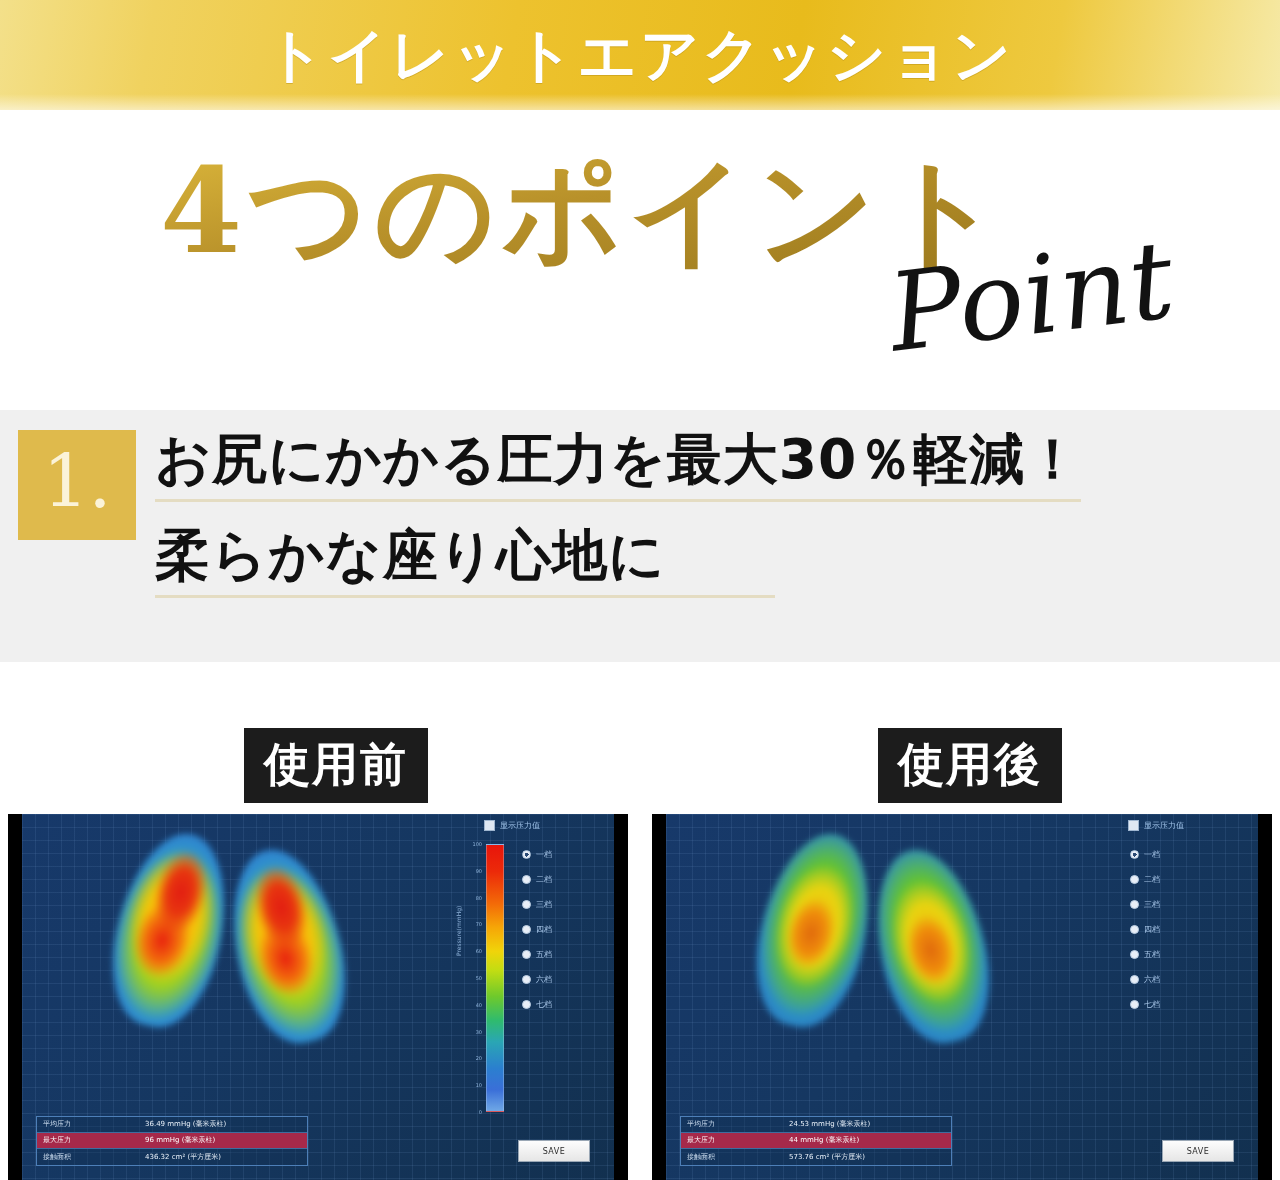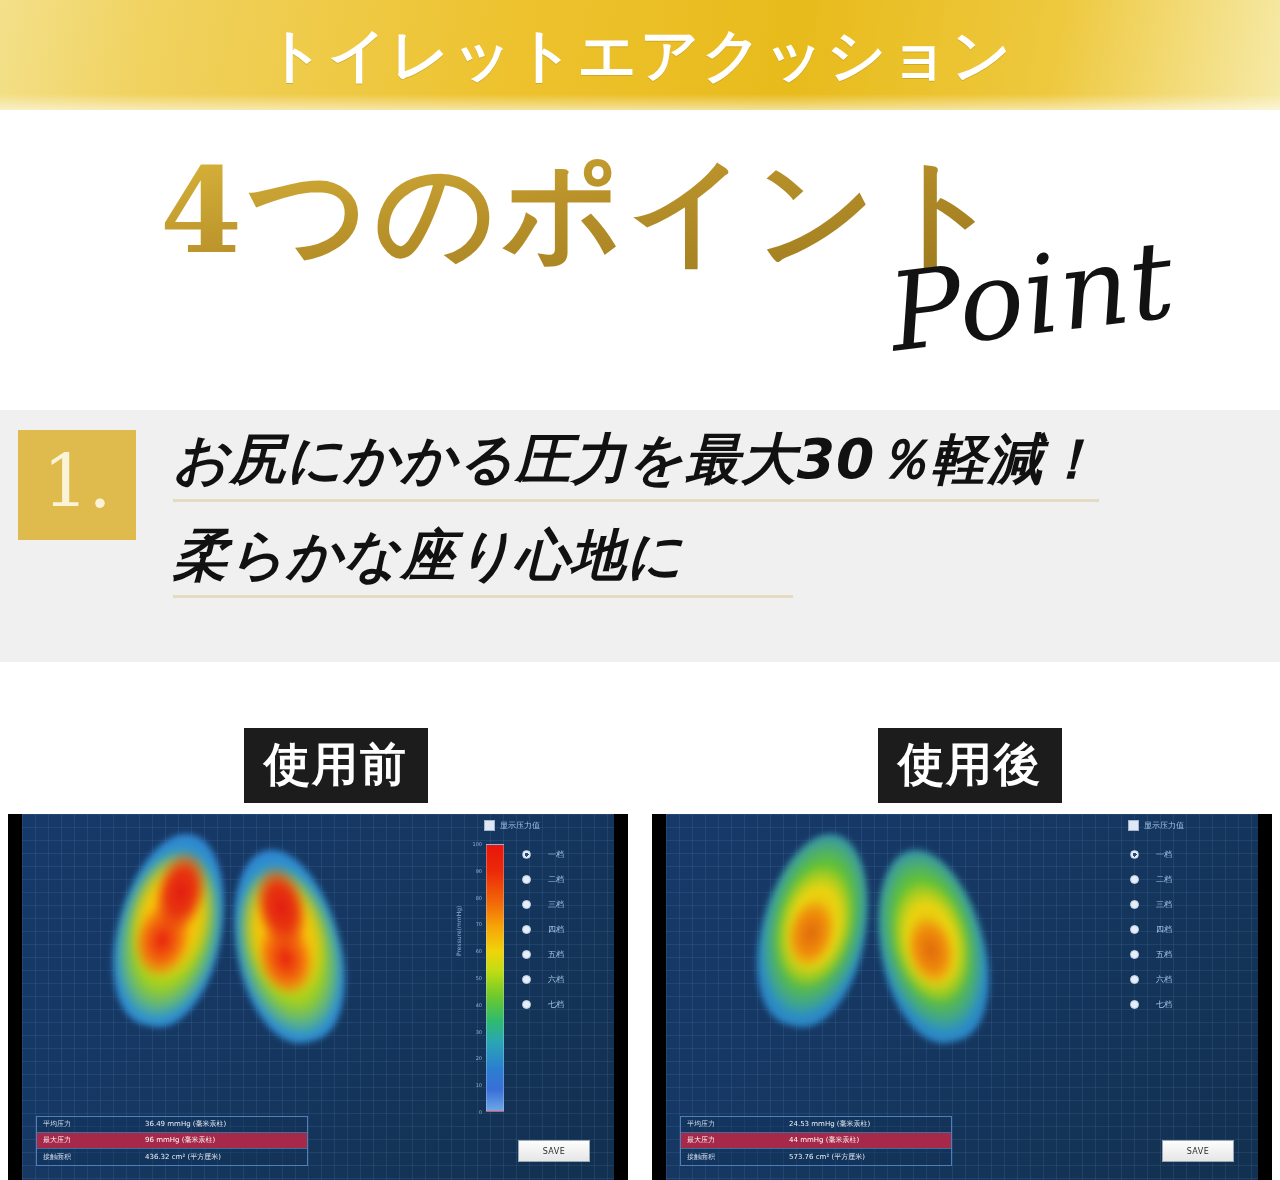--- a/index.html
+++ b/index.html
@@ -113,23 +113,22 @@
   .point-badge-num {
     color: #fbf3d8;
     font-size: 72px;
     line-height: 1;
     font-weight: 400;
     font-family: "DejaVu Serif", "Liberation Serif", serif;
     padding-bottom: 6px;
   }
   .point-lines {
     position: absolute;
-    left: 173px;
+    left: 155px;
     top: 22px;
-    font-style: italic;
   }
   .point-line {
     font-size: 55px;
     line-height: 1;
     font-weight: 700;
     color: #111111;
     letter-spacing: 1px;
     white-space: nowrap;
     padding-bottom: 12px;
     border-bottom: 3px solid #e4dcc2;
@@ -298,21 +297,21 @@
   }
   .radios {
     position: absolute;
     left: 70px;
     top: 22px;
     width: 78px;
   }
   .radio-row {
     display: flex;
     align-items: center;
-    gap: 17px;
+    gap: 5px;
     height: 25px;
   }
   .radio-dot {
     width: 9px; height: 9px;
     border-radius: 50%;
     background: #e8eef7;
     border: 1px solid #b9cde3;
     flex: 0 0 auto;
     box-sizing: border-box;
   }

